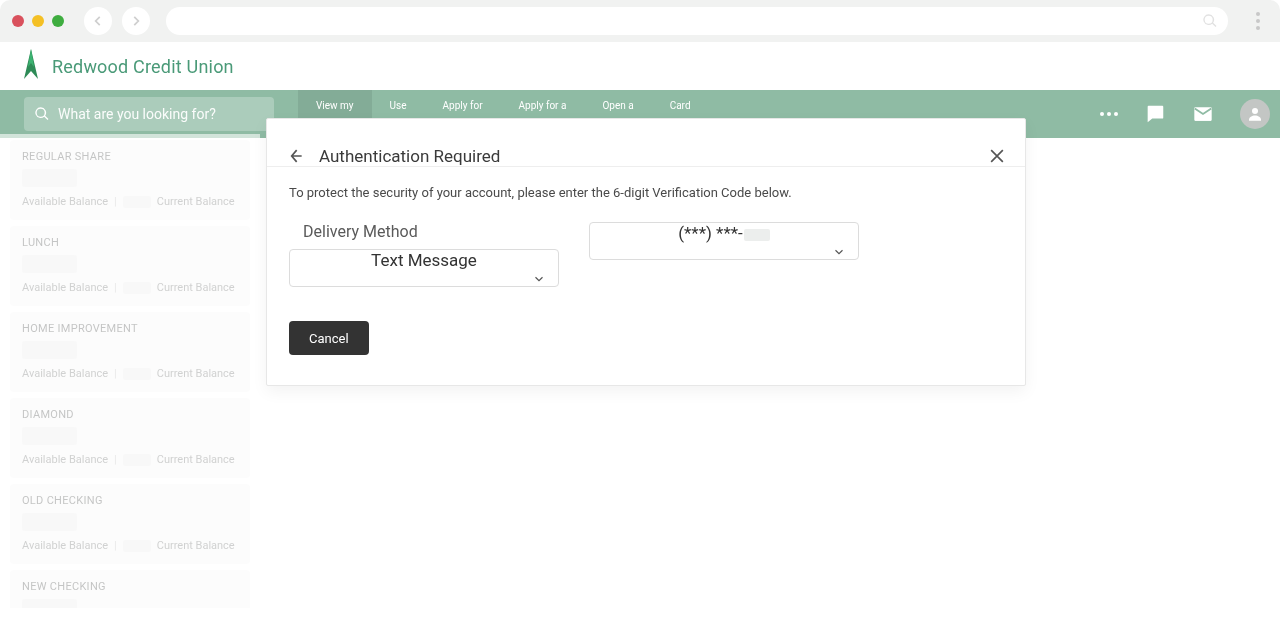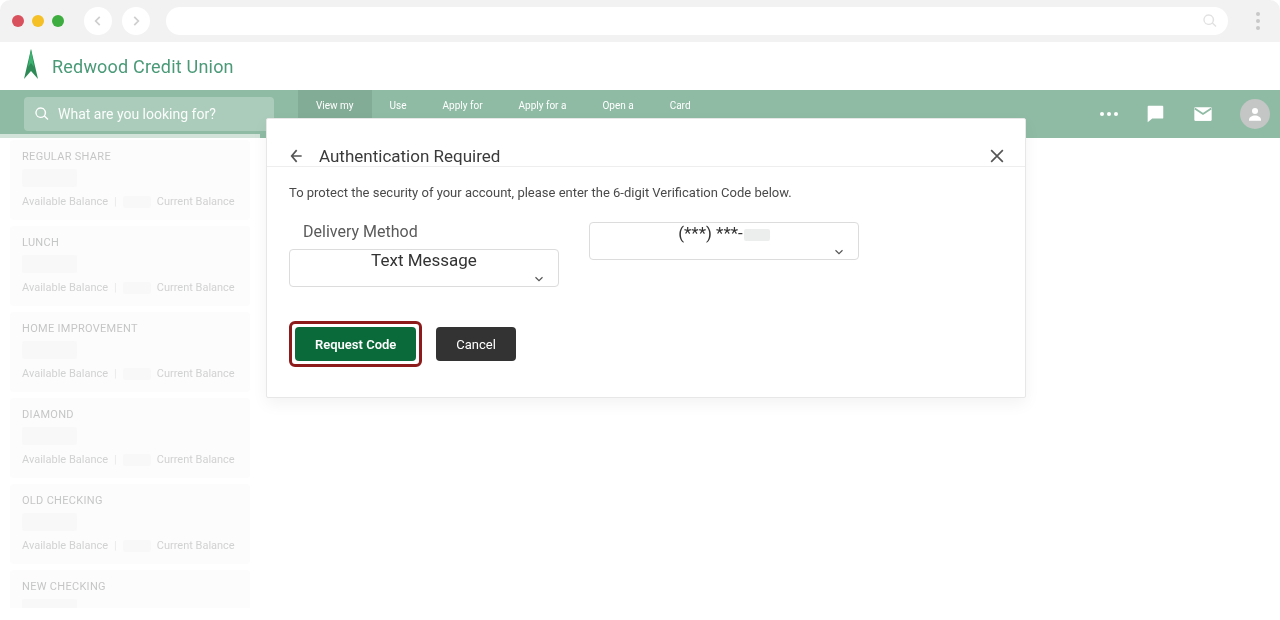--- a/index.html
+++ b/index.html
@@ -258,19 +258,16 @@
       <div class="field-col">
         <div class="select-box">
           <span><span>(***) ***-</span><span class="phone-mask"></span></span>
           <span class="chev"><svg viewBox="0 0 24 24" fill="none" stroke="#555" stroke-width="2">
                 <path d="M6 9l6 6 6-6"></path>
               </svg></span>
         </div>
       </div>
     </div>
     <div class="btn-row">
-      <span class="btn-hilite">
-        <button class="btn btn-primary">Request Code</button>
-      </span>
       <button class="btn btn-secondary">Cancel</button>
     </div>
   </div>
 </div>
 
 </body></html>

